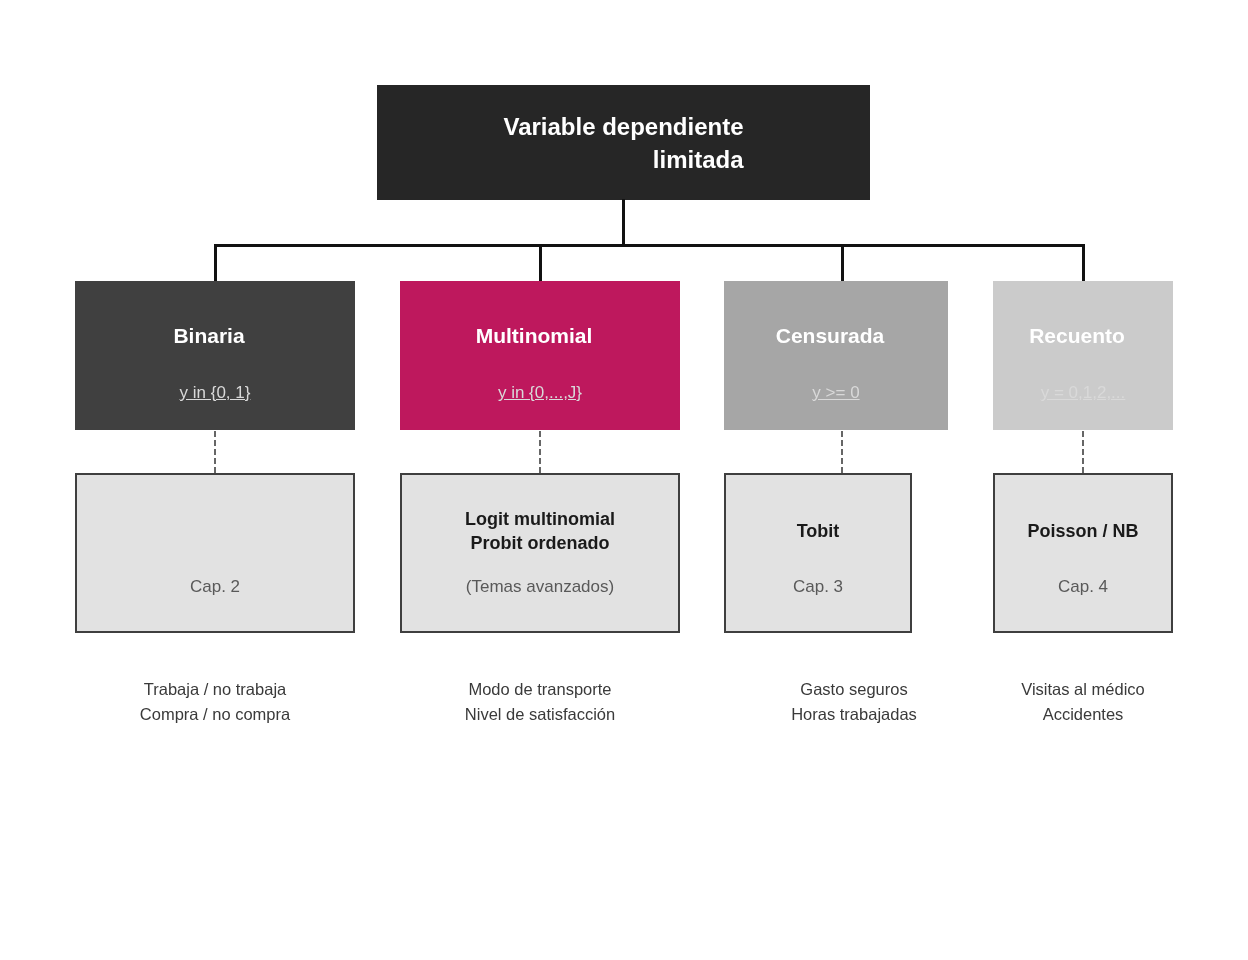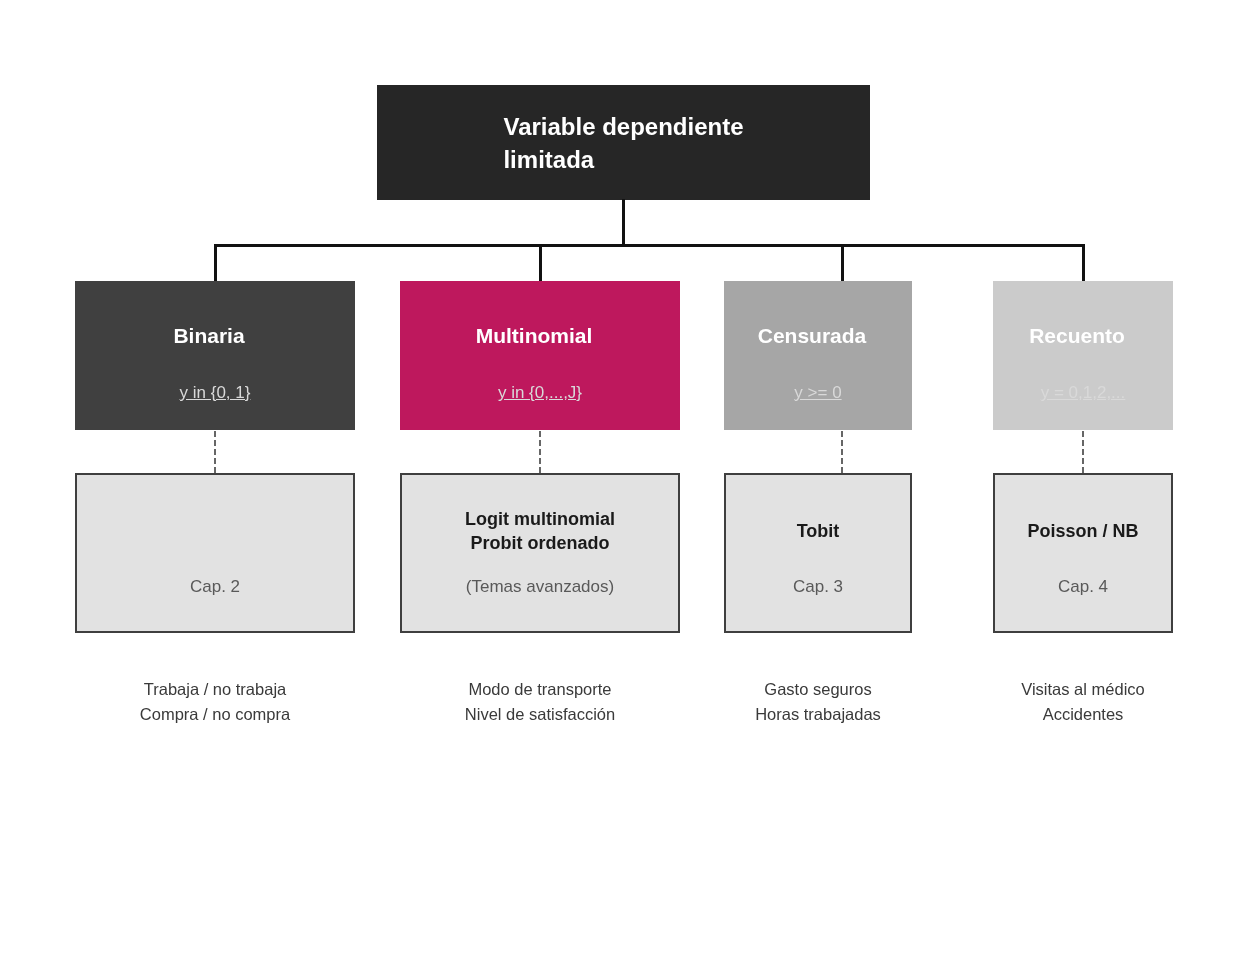--- a/index.html
+++ b/index.html
@@ -19,21 +19,21 @@
     left: 377px; top: 85px;
     width: 493px; height: 115px;
     background: #262626;
     display: flex; align-items: center; justify-content: center;
   }
   .root-title {
     color: #ffffff;
     font-weight: bold;
     font-size: 24px;
     line-height: 33px;
-    text-align: left;
+    text-align: right;
   }
 
   
   .line { position: absolute; background: #111111; }
   .stem  { left: 622px; top: 199px; width: 3px; height: 47px; }
   .hbar  { left: 214px; top: 244px; width: 871px; height: 3px; }
   .drop  { top: 246px; width: 3px; height: 36px; }
   .cx0 { left: 214px; }
   .cx1 { left: 539px; }
   .cx2 { left: 841px; }
@@ -42,21 +42,21 @@
   
   .dash {
     position: absolute;
     top: 431px; height: 42px; width: 0;
     border-left: 2px dashed #666666;
   }
 
   
   .col0 { left: 75px;  width: 280px; }
   .col1 { left: 400px; width: 280px; }
-  .col2 { left: 724px; width: 188px; }
+  .col2 { left: 724px; width: 188px; padding-left: 36px; }
   .col3 { left: 993px; width: 180px; }
 
   
   .cat-box { position: absolute; top: 281px; height: 149px; }
   .cat-title {
     position: absolute; top: 30px; left: 0; right: 12px; height: 50px;
     display: flex; align-items: center; justify-content: center;
     color: #ffffff; font-weight: bold; font-size: 21px;
   }
   .cat-range {

